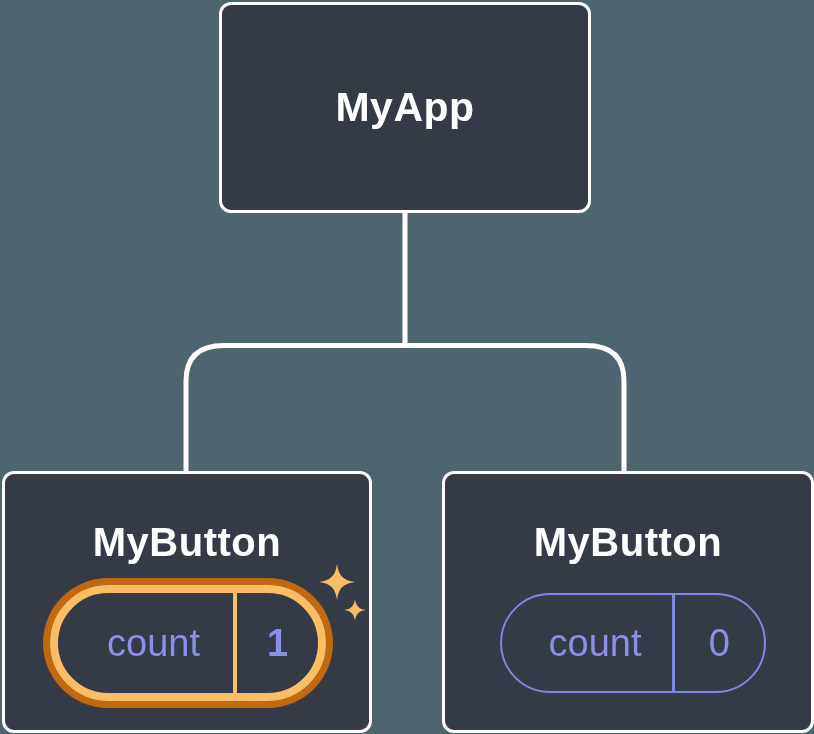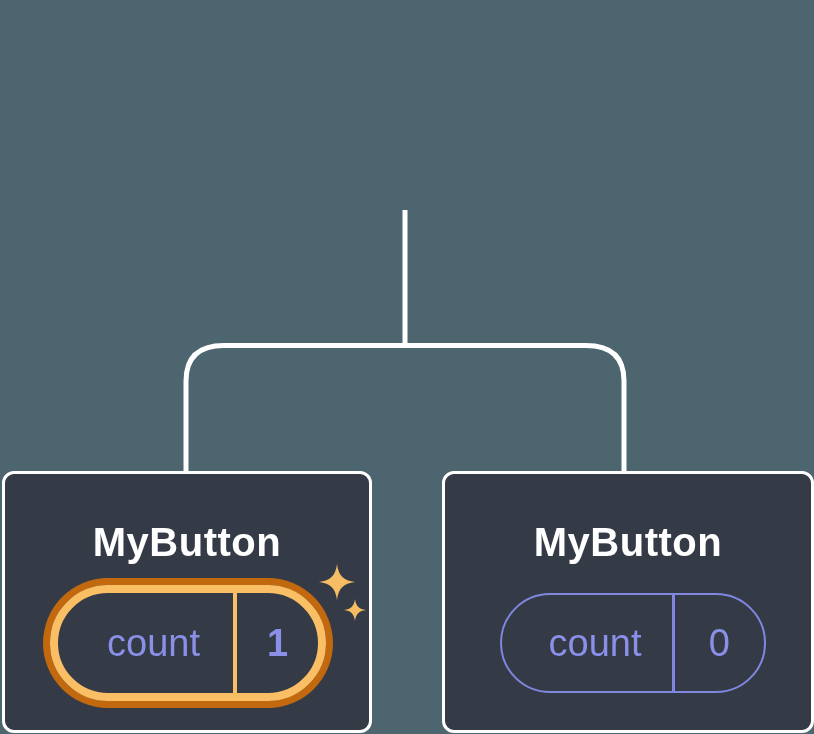--- a/index.html
+++ b/index.html
@@ -108,20 +108,23 @@
 </head>
 <body>
 
 <div class="canvas">
 
   <svg class="connectors" viewBox="0 0 814 734" xmlns="http://www.w3.org/2000/svg">
     <path d="M 405 210 L 405 343" fill="none" stroke="#ffffff" stroke-width="5"></path>
     <path d="M 186 473 L 186 381 Q 186 345.5 224 345.5 L 586 345.5 Q 624 345.5 624 381 L 624 473" fill="none" stroke="#ffffff" stroke-width="5"></path>
   </svg>
 
+  <div class="node node-root">
+    <div class="node-title">MyApp</div>
+  </div>
 
   <div class="node node-child-left">
     <div class="node-title child-title">MyButton</div>
 
     <div class="pill-highlight">
       <div class="cell-key">
         <span class="state-key">count</span>
       </div>
       <div class="divider"></div>
       <div class="cell-val">

